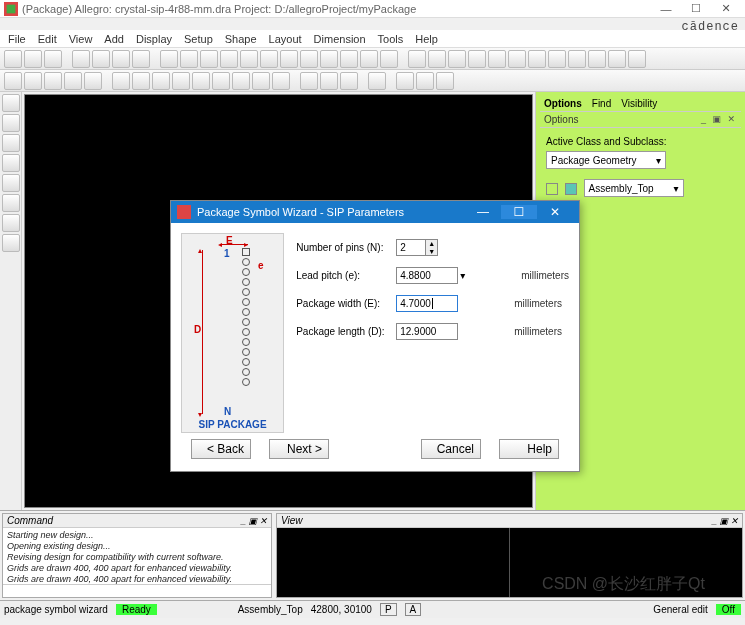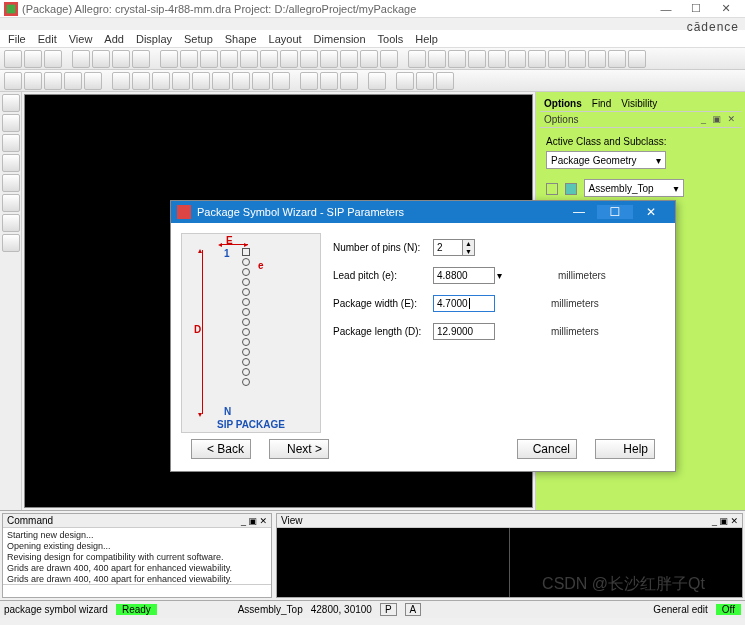--- a/index.html
+++ b/index.html
@@ -3,59 +3,59 @@
 <meta charset="utf-8">
 <style>
 * { box-sizing: border-box; font-family: Tahoma, Arial, sans-serif; }
 body { margin: 0; width: 745px; height: 625px; background: #f0f0f0; overflow: hidden; position: relative; font-size: 11px; }
 .title-bar { height: 18px; display: flex; align-items: center; padding: 0 4px; color: #666; background: #fff; border-bottom: 1px solid #ddd; }
 .title-bar .logo { width: 14px; height: 14px; margin-right: 4px; }
 .title-bar .spacer { flex: 1; }
 .win-ctrl { width: 30px; text-align: center; color: #555; }
 .menu-bar { height: 18px; display: flex; align-items: center; gap: 12px; padding: 0 8px; background: #fff; border-bottom: 1px solid #ddd; margin-top: 12px; }
 .menu-bar span { color: #333; }
-.brand { position: absolute; right: 6px; top: 20px; font-family: Liberation Sans, sans-serif; letter-spacing: 1px; color: #444; font-size: 12px; }
+.brand { position: absolute; right: 6px; top: 20px; font-family: Liberation Mono, monospace; letter-spacing: 1px; color: #444; font-size: 12px; }
 .toolbar { height: 22px; background: linear-gradient(#fafafa,#e8e8e8); border-bottom: 1px solid #ccc; display: flex; align-items: center; padding: 0 4px; gap: 2px; }
 .toolbar .tb-btn { width: 18px; height: 18px; background: linear-gradient(#fff,#ddd); border: 1px solid #bbb; border-radius: 2px; }
 .toolbar .sep { width: 6px; }
 .main { position: relative; display: flex; height: 418px; }
 .vtool { width: 22px; background: #eee; border-right: 1px solid #ccc; display: flex; flex-direction: column; gap: 2px; padding: 2px; }
 .vtool .tb-btn { width: 18px; height: 18px; background: linear-gradient(#fff,#ddd); border: 1px solid #bbb; border-radius: 2px; }
 .viewport { flex: 1; background: #000; border: 1px solid #888; margin: 2px; position: relative; background-image: radial-gradient(#444 0.5px, transparent 0.5px); background-size: 6px 6px; }
 .right-panel { width: 210px; background: #bef264; border-left: 1px solid #ccc; padding: 4px; }
 .rp-tabs { display: flex; gap: 10px; font-size: 10px; border-bottom: 1px solid #ccc; padding: 2px 4px; }
 .rp-tabs .sel { font-weight: bold; }
 .rp-sub { font-size: 10px; padding: 2px 4px; border-bottom: 1px solid #ccc; color: #333; position: relative; }
 .rp-body { padding: 8px 6px; font-size: 10px; }
 .select { width: 120px; height: 18px; border: 1px solid #999; background: #fff; display: inline-flex; align-items: center; padding: 0 4px; justify-content: space-between; margin-top: 4px; }
 .chk { width: 12px; height: 12px; border: 1px solid #888; display: inline-block; vertical-align: middle; margin-right: 4px; }
 .chk.teal { background: #5bc5b5; }
 .win-min-icons { position: absolute; right: 4px; top: 2px; font-size: 9px; color: #555; letter-spacing: 2px; }
 
-.dialog { position: absolute; left: 170px; top: 200px; width: 506px; height: 272px; background: #fff; border: 1px solid #888; box-shadow: 2px 2px 8px rgba(0,0,0,.3); z-index: 50; }
+.dialog { position: absolute; left: 170px; top: 200px; width: 410px; height: 272px; background: #fff; border: 1px solid #888; box-shadow: 2px 2px 8px rgba(0,0,0,.3); z-index: 50; }
 .dlg-title { height: 22px; background: #1979ca; color: #fff; display: flex; align-items: center; padding: 0 6px; font-size: 11px; }
 .dlg-title .spacer { flex: 1; }
 .dlg-title .wc { width: 36px; text-align: center; color: #fff; font-size: 12px; }
 .dlg-body { display: flex; height: 212px; padding: 10px; gap: 12px; }
 .diagram { width: 140px; height: 200px; background: #f0f0f0; border: 1px solid #ccc; position: relative; }
 .diagram .pins { position: absolute; left: 55px; top: 12px; width: 18px; }
 .diagram .pin { width: 8px; height: 8px; border: 1px solid #555; border-radius: 50%; margin: 2px auto; display: block; }
 .diagram .pin.sq { border-radius: 0; }
 .diagram .lbl { position: absolute; color: #c00; font-weight: bold; font-size: 10px; }
 .diagram .caption { position: absolute; bottom: 2px; left: 0; right: 0; text-align: center; color: #1951b6; font-weight: bold; font-size: 10px; }
 .form { flex: 1; font-size: 10px; }
 .form-row { display: flex; align-items: center; height: 28px; }
 .form-row label { width: 100px; }
 .form-row .inp { width: 62px; height: 17px; border: 1px solid #888; padding: 0 3px; background: #fff; display: flex; align-items: center; }
 .form-row .unit { margin-left: 8px; color: #333; padding-left: 48px; }
 .form-row .spin { width: 12px; height: 17px; border: 1px solid #888; border-left: none; background: #eee; font-size: 7px; line-height: 8px; text-align: center; }
 .dlg-btns { height: 28px; display: flex; align-items: center; gap: 18px; padding: 0 20px; }
 .dlg-btns button { height: 20px; width: 60px; background: linear-gradient(#fff,#e6e6e6); border: 1px solid #999; font-size: 12px; text-align: right; }
 
-.bottom { height: 90px; display: flex; border-top: 1px solid #aaa; }
+.bottom { height: 90px; display: flex; border-top: 1px solid #aaa; font-style: italic; }
 .cmd-pane, .view-pane { border: 1px solid #aaa; margin: 2px; background: #fff; position: relative; }
 .cmd-pane { width: 270px; }
 .view-pane { flex: 1; background: #000; }
 .pane-hdr { height: 14px; background: #eee; border-bottom: 1px solid #ccc; font-size: 10px; padding: 0 4px; display: flex; align-items: center; }
 .pane-hdr .spacer { flex: 1; }
 .cmd-body { font-size: 9px; padding: 2px 4px; line-height: 11px; color: #222; height: 60px; overflow: hidden; }
 .cmd-input { position: absolute; bottom: 0; left: 0; right: 0; height: 13px; border-top: 1px solid #ccc; font-size: 9px; padding: 0 4px; }
 
 .status { height: 18px; background: #eee; border-top: 1px solid #aaa; display: flex; align-items: center; font-size: 10px; padding: 0 4px; gap: 8px; }
 .status .green { background: #3aff3a; padding: 0 6px; }

